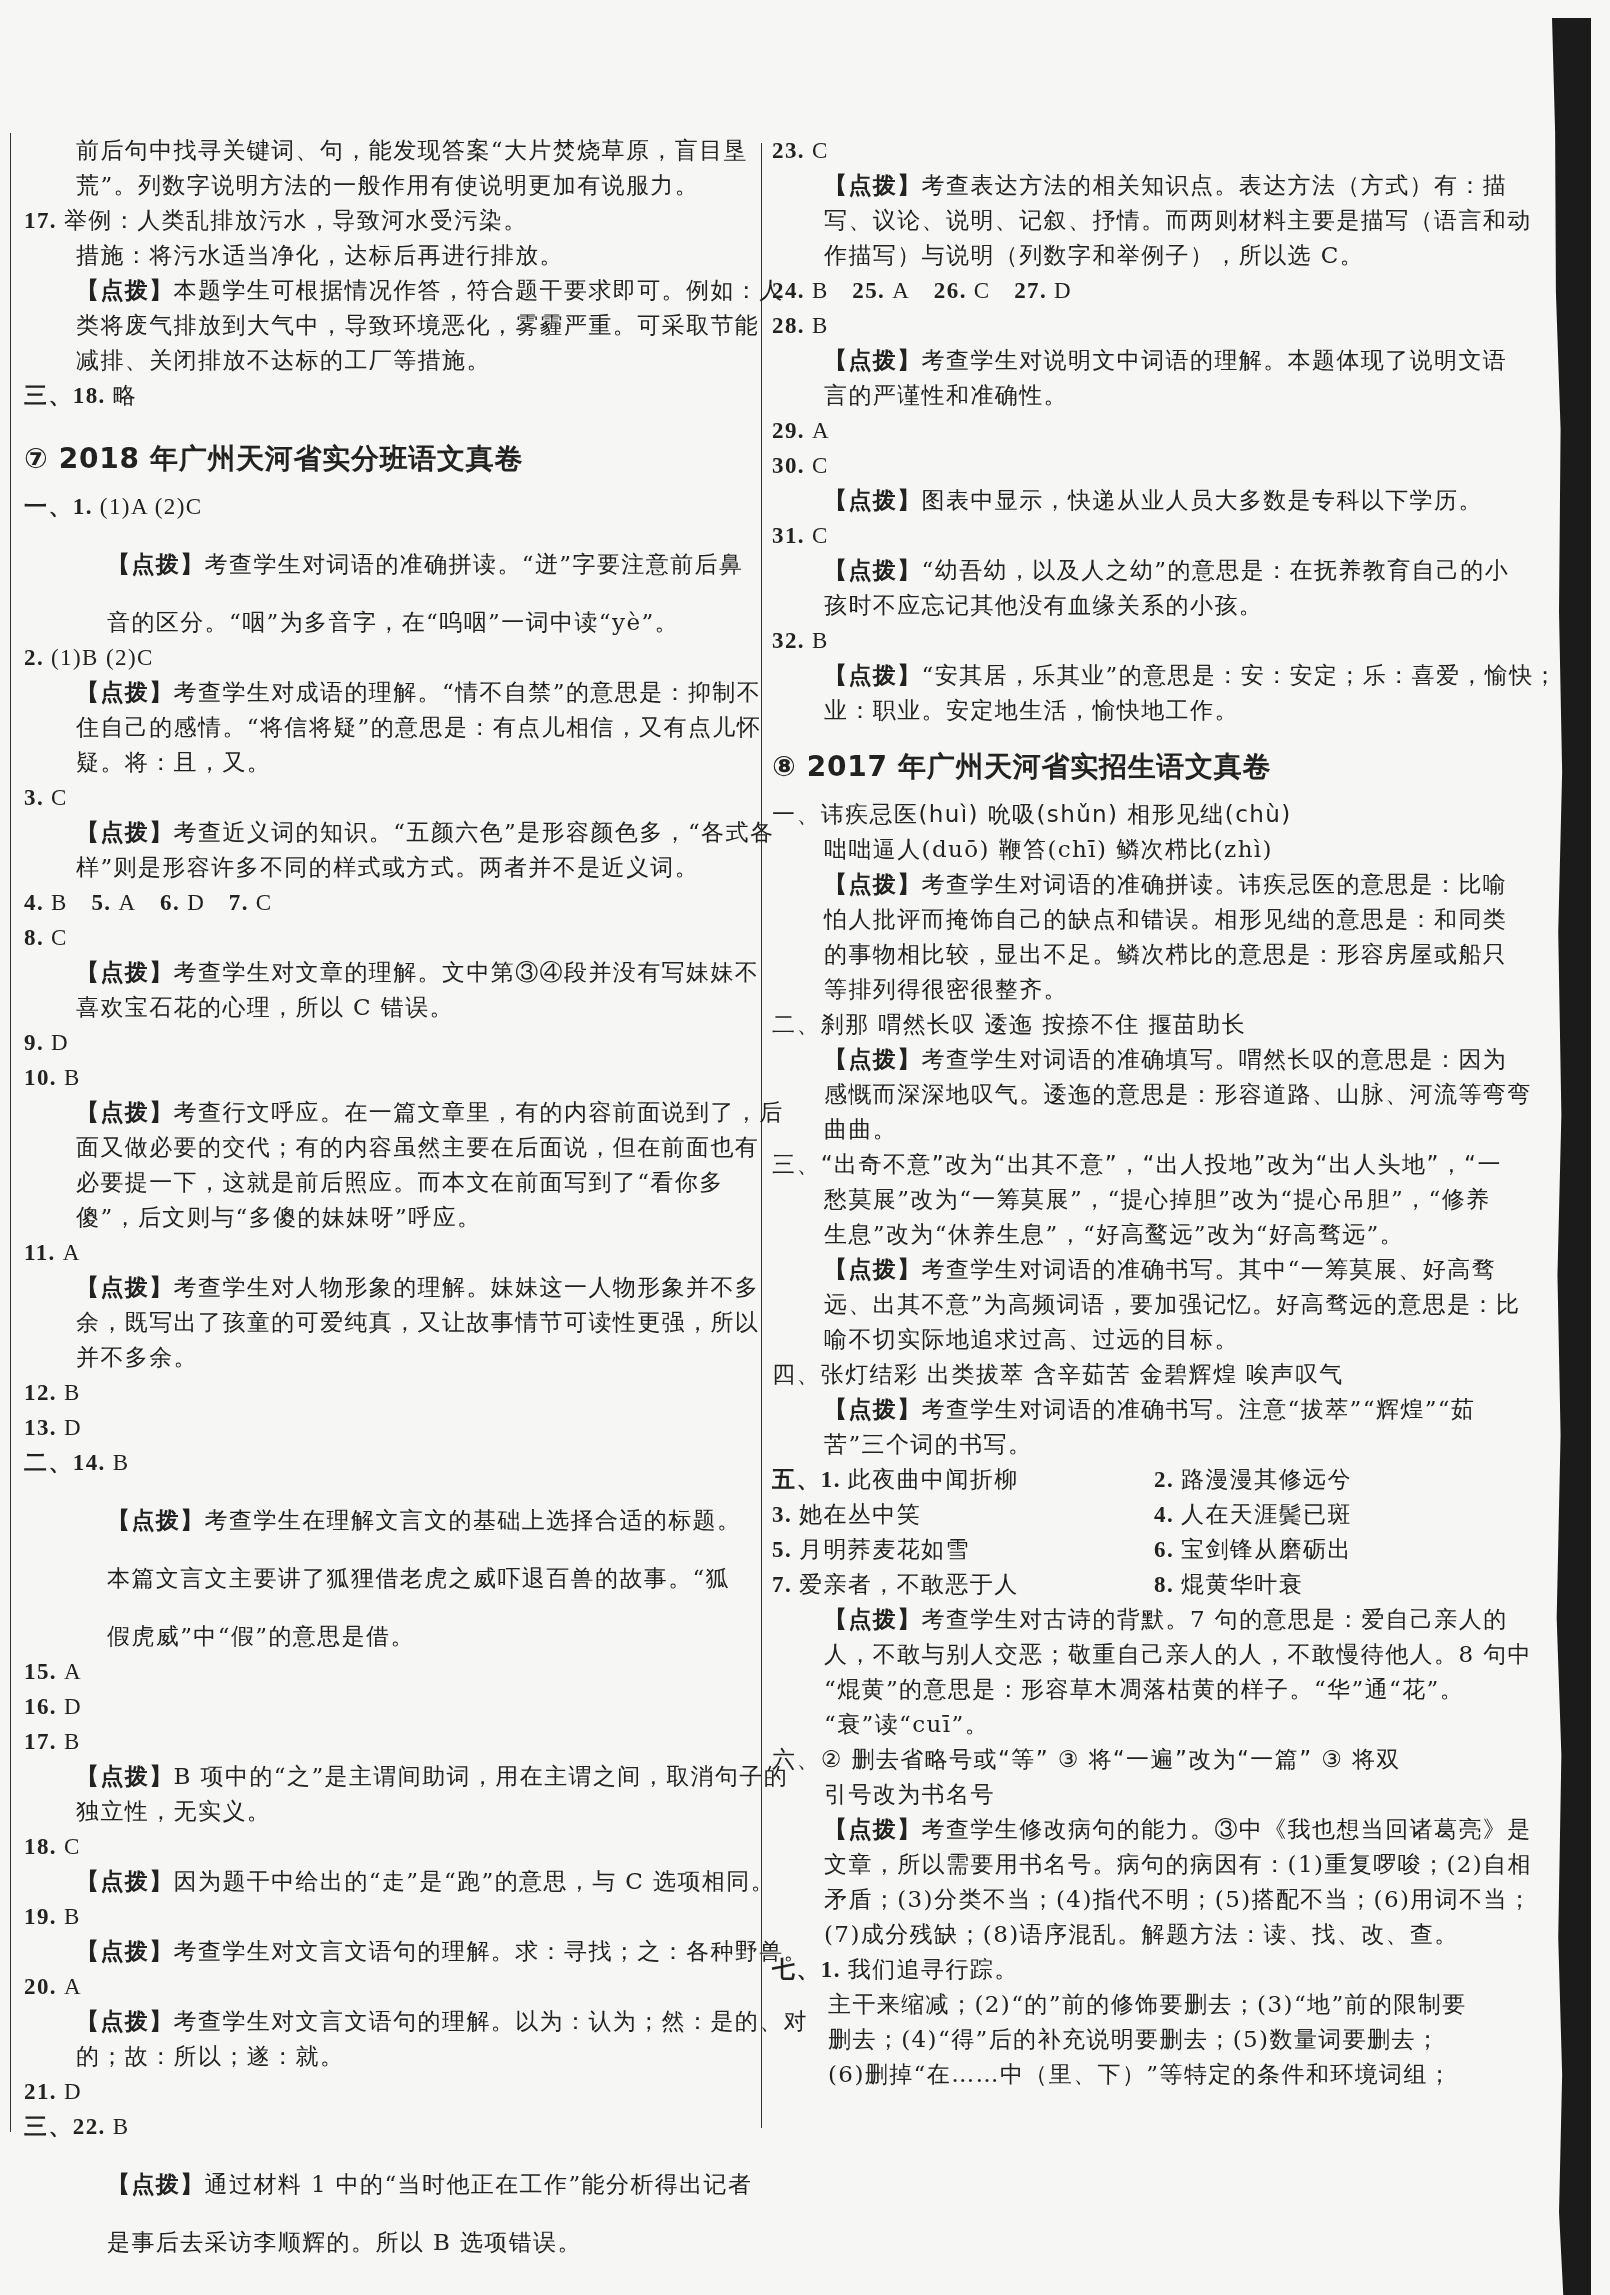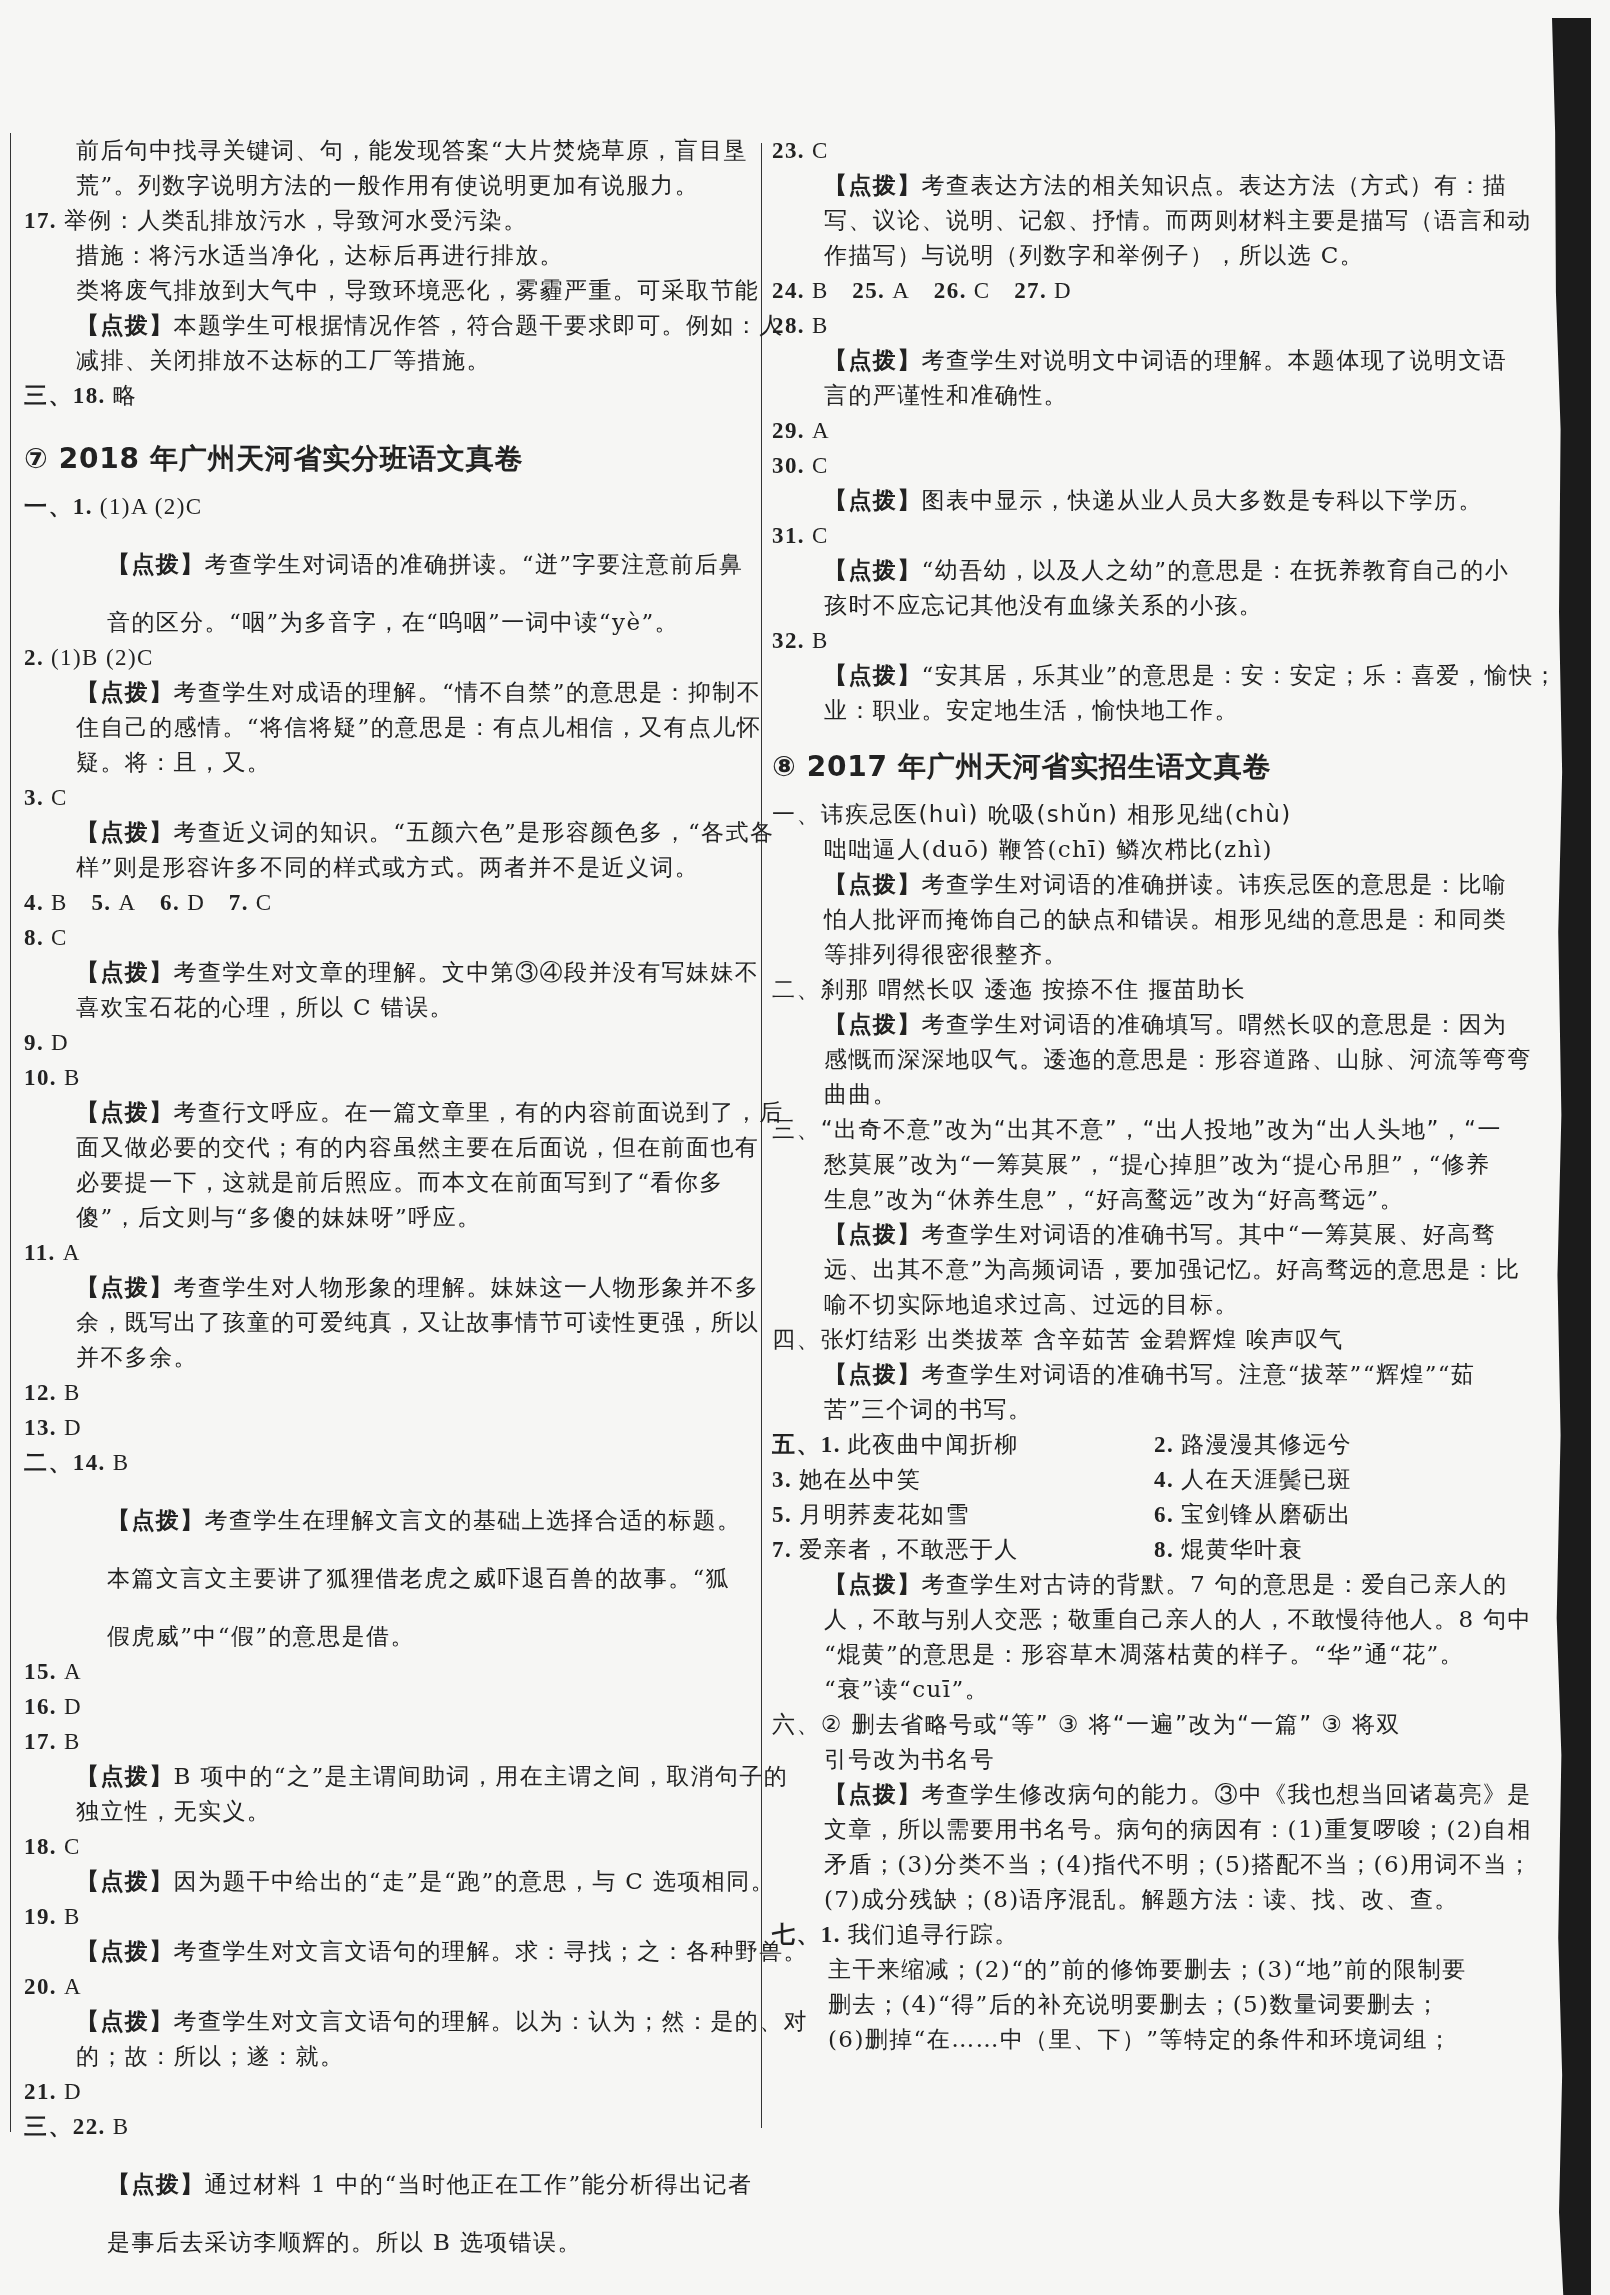--- a/index.html
+++ b/index.html
@@ -45,22 +45,22 @@
 <div class="page">
   <div class="left-rule"></div>
   <div class="col-rule"></div>
   <div class="torn-edge"></div>
 
   <div class="col left" id="col-left">
       <div class="line ind3">前后句中找寻关键词、句，能发现答案“大片焚烧草原，盲目垦</div>
       <div class="line ind3">荒”。列数字说明方法的一般作用有使说明更加有说服力。</div>
       <div class="line"><span class="num">17.</span><span class="ans">举例：人类乱排放污水，导致河水受污染。</span></div>
       <div class="line ind3">措施：将污水适当净化，达标后再进行排放。</div>
+      <div class="line ind3"><span class="tag">【点拨】</span><span>本题学生可根据情况作答，符合题干要求即可。例如：人</span></div>
       <div class="line ind3">类将废气排放到大气中，导致环境恶化，雾霾严重。可采取节能</div>
-      <div class="line ind3"><span class="tag">【点拨】</span><span>本题学生可根据情况作答，符合题干要求即可。例如：人</span></div>
       <div class="line ind3">减排、关闭排放不达标的工厂等措施。</div>
       <div class="line"><span class="num">三、18.</span><span class="ans">略</span></div>
       <div class="heading">⑦ 2018 年广州天河省实分班语文真卷</div>
       <div class="line"><span class="num">一、1.</span><span class="ans">(1)A   (2)C</span></div>
       <div class="line ind2"><span class="tag">【点拨】</span><span>考查学生对词语的准确拼读。“迸”字要注意前后鼻</span></div>
       <div class="line ind2">音的区分。“咽”为多音字，在“呜咽”一词中读“yè”。</div>
       <div class="line"><span class="num">2.</span><span class="ans">(1)B   (2)C</span></div>
       <div class="line ind3"><span class="tag">【点拨】</span><span>考查学生对成语的理解。“情不自禁”的意思是：抑制不</span></div>
       <div class="line ind3">住自己的感情。“将信将疑”的意思是：有点儿相信，又有点儿怀</div>
       <div class="line ind3">疑。将：且，又。</div>
@@ -120,20 +120,21 @@
       <div class="line ind3"><span class="tag">【点拨】</span><span>“幼吾幼，以及人之幼”的意思是：在抚养教育自己的小</span></div>
       <div class="line ind3">孩时不应忘记其他没有血缘关系的小孩。</div>
       <div class="line"><span class="num">32.</span><span class="ans">B</span></div>
       <div class="line ind3"><span class="tag">【点拨】</span><span>“安其居，乐其业”的意思是：安：安定；乐：喜爱，愉快；</span></div>
       <div class="line ind3">业：职业。安定地生活，愉快地工作。</div>
       <div class="heading r">⑧ 2017 年广州天河省实招生语文真卷</div>
       <div class="line sans">一、讳疾忌医(huì)   吮吸(shǔn)   相形见绌(chù)</div>
       <div class="line ind3">咄咄逼人(duō)   鞭笞(chī)   鳞次栉比(zhì)</div>
       <div class="line ind3"><span class="tag">【点拨】</span><span>考查学生对词语的准确拼读。讳疾忌医的意思是：比喻</span></div>
       <div class="line ind3">怕人批评而掩饰自己的缺点和错误。相形见绌的意思是：和同类</div>
+      <div class="line ind3">的事物相比较，显出不足。鳞次栉比的意思是：形容房屋或船只</div>
       <div class="line ind3">等排列得很密很整齐。</div>
       <div class="line sans">二、刹那   喟然长叹   逶迤   按捺不住   揠苗助长</div>
       <div class="line ind3"><span class="tag">【点拨】</span><span>考查学生对词语的准确填写。喟然长叹的意思是：因为</span></div>
       <div class="line ind3">感慨而深深地叹气。逶迤的意思是：形容道路、山脉、河流等弯弯</div>
       <div class="line ind3">曲曲。</div>
       <div class="line sans">三、“出奇不意”改为“出其不意”，“出人投地”改为“出人头地”，“一</div>
       <div class="line ind3">愁莫展”改为“一筹莫展”，“提心掉胆”改为“提心吊胆”，“修养</div>
       <div class="line ind3">生息”改为“休养生息”，“好高鹜远”改为“好高骛远”。</div>
       <div class="line ind3"><span class="tag">【点拨】</span><span>考查学生对词语的准确书写。其中“一筹莫展、好高骛</span></div>
       <div class="line ind3">远、出其不意”为高频词语，要加强记忆。好高骛远的意思是：比</div>

